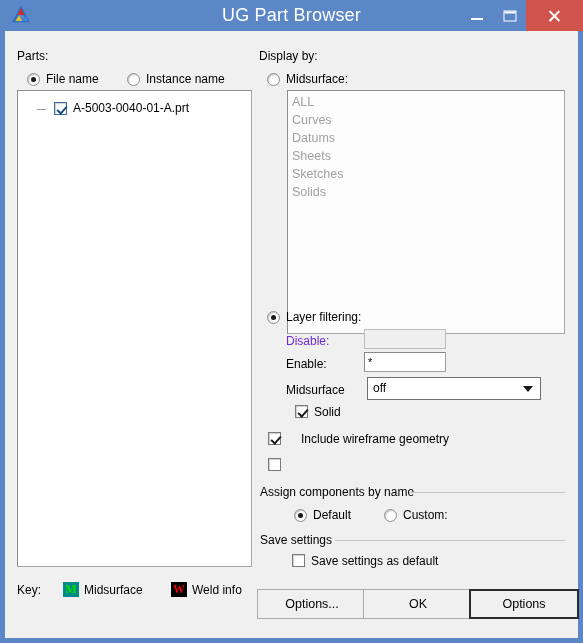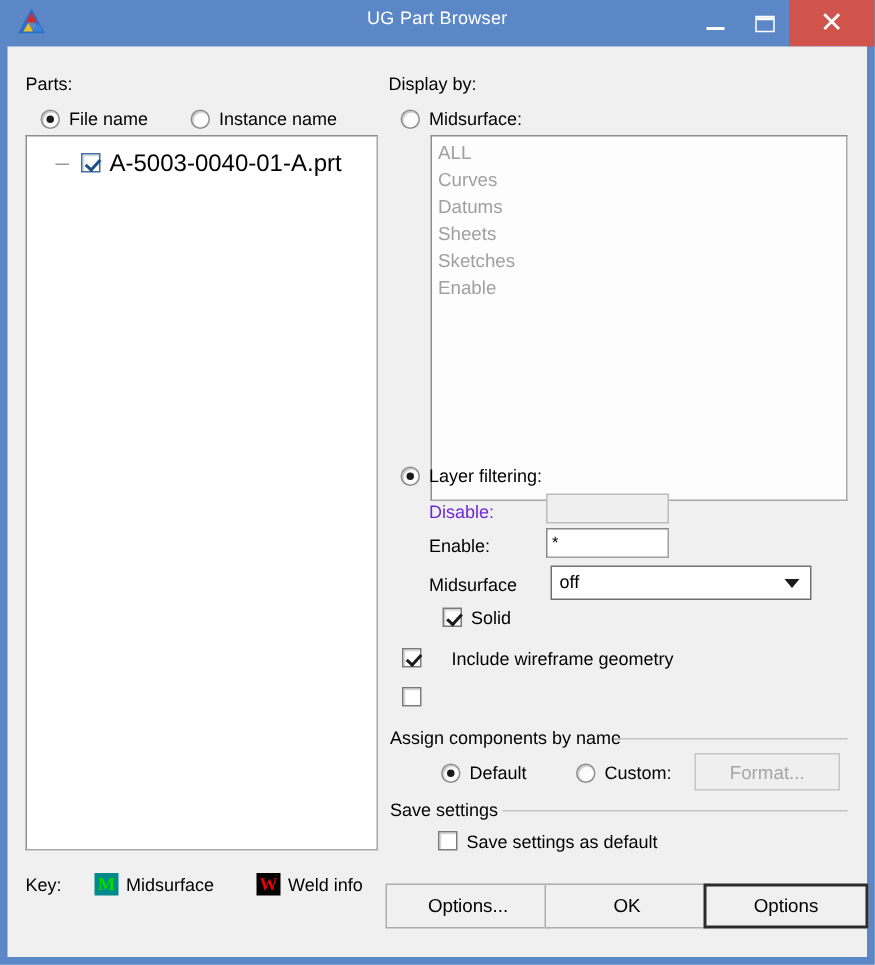--- a/index.html
+++ b/index.html
@@ -27,21 +27,21 @@
     background: #5b87c7;
   }
   .app-icon {
     position: absolute; left: 11px; top: 6px;
     width: 20px; height: 20px;
   }
   .title-text {
     position: absolute; left: 0; top: 5px;
     width: 583px;
     text-align: center;
-    font-size: 12px;
+    font-size: 18px;
     color: #ffffff;
     letter-spacing: 0.2px;
   }
   .win-btn {
     position: absolute; top: 0;
     height: 31px;
     cursor: default;
   }
   .btn-min { left: 460px; width: 33px; }
   .btn-max { left: 493px; width: 33px; }
@@ -148,21 +148,21 @@
     white-space: nowrap;
   }
   
   .tree-dash {
     position: absolute;
     width: 9px; height: 1px;
     background: #9a9a9a;
   }
   .tree-label {
     position: absolute;
-    font-size: 16px;
+    font-size: 12px;
     color: #000;
     white-space: nowrap;
   }
   
   .textbox {
     position: absolute;
     background: #ffffff;
     border: 1px solid #a0a0a0;
     border-top-color: #888;
     border-left-color: #888;
@@ -293,21 +293,21 @@
 
     <span class="radio" style="left:262px; top:42px;"></span>
     <div class="label" style="left:281px; top:41px;">Midsurface:</div>
 
     <div class="sunken listbox-disabled" style="left:282px; top:59px; width:278px; height:244px;">
       <div class="list-item" style="top:4px;">ALL</div>
       <div class="list-item" style="top:22px;">Curves</div>
       <div class="list-item" style="top:40px;">Datums</div>
       <div class="list-item" style="top:58px;">Sheets</div>
       <div class="list-item" style="top:76px;">Sketches</div>
-      <div class="list-item" style="top:94px;">Enable</div>
+      <div class="list-item" style="top:94px;">Solids</div>
     </div>
 
     <span class="radio on" style="left:262px; top:280px;"></span>
     <div class="label" style="left:281px; top:279px;">Layer filtering:</div>
 
     <div class="label dim" style="left:281px; top:303px;">Disable:</div>
     <div class="textbox dis" style="left:359px; top:298px; width:82px; height:20px;"></div>
 
     <div class="label" style="left:281px; top:326px;">Enable:</div>
     <div class="textbox" style="left:359px; top:321px; width:82px; height:20px;">*</div>
@@ -328,21 +328,20 @@
 
     <div class="label" style="left:255px; top:454px;">Assign components by name</div>
     <span class="group-line" style="left:404px; top:461px; width:156px;"></span>
 
     <span class="radio on" style="left:289px; top:478px;"></span>
     <div class="label" style="left:308px; top:477px;">Default</div>
 
     <span class="radio" style="left:379px; top:478px;"></span>
     <div class="label" style="left:398px; top:477px;">Custom:</div>
 
-    <div class="button dis" style="left:458px; top:471px; width:97px; height:25px;">Format...</div>
 
     <div class="label" style="left:255px; top:502px;">Save settings</div>
     <span class="group-line" style="left:330px; top:509px; width:230px;"></span>
 
     <span class="check" style="left:287px; top:523px;"></span>
     <div class="label" style="left:306px; top:523px;">Save settings as default</div>
 
     <div class="button" style="left:252px; top:558px; width:110px; height:30px;">Options...</div>
     <div class="button" style="left:358px; top:558px; width:110px; height:30px;">OK</div>
     <div class="button default-btn" style="left:464px; top:558px; width:110px; height:30px;">Options</div>

